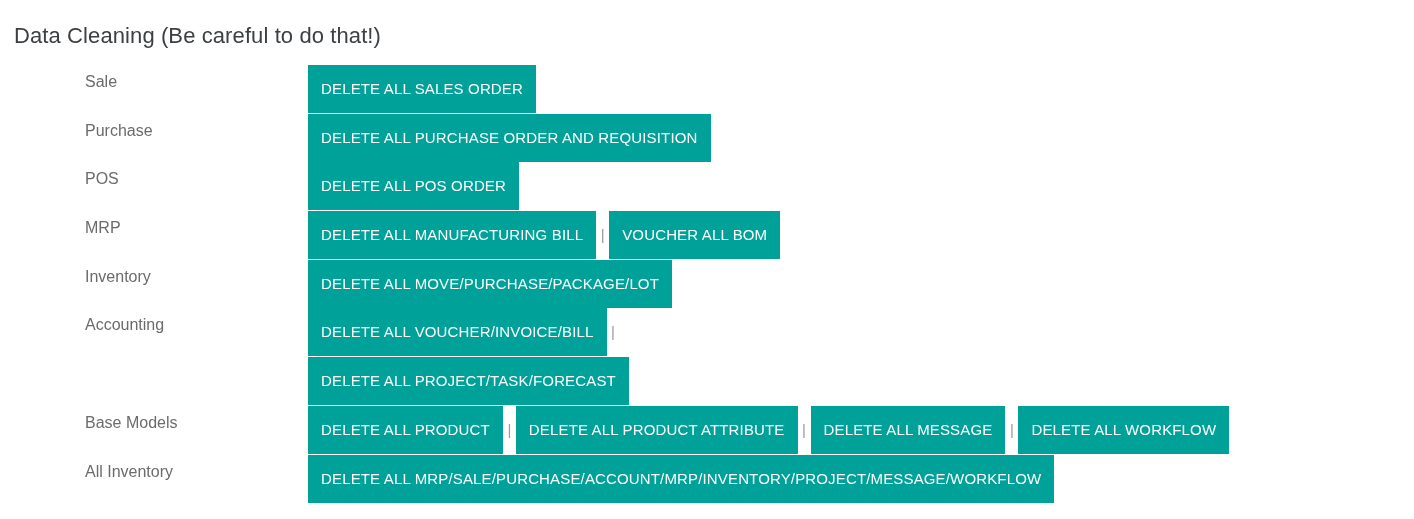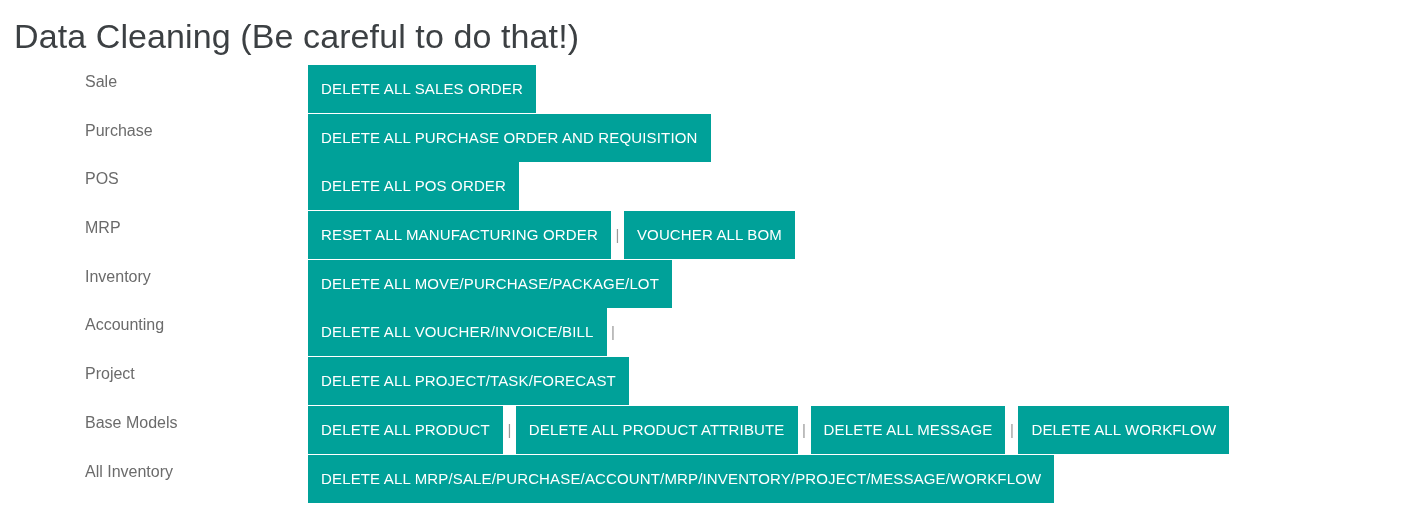--- a/index.html
+++ b/index.html
@@ -16,21 +16,21 @@
   }
   .page {
     position: absolute;
     inset: 0;
     background: #ffffff;
   }
   .page-title {
     position: absolute;
     left: 14px;
     top: 20px;
-    font-size: 34px;
+    font-size: 22px;
     line-height: 32px;
     font-weight: 400;
     color: #3c4043;
     letter-spacing: 0.1px;
     white-space: nowrap;
   }
   .rows {
     position: absolute;
     left: 0;
     top: 61px;
@@ -117,40 +117,39 @@
       </div>
       <div class="row">
         <div class="row-label">POS</div>
         <div class="row-actions">
           <button class="btn">DELETE ALL POS ORDER</button>
         </div>
       </div>
       <div class="row">
         <div class="row-label">MRP</div>
         <div class="row-actions">
-          <button class="btn">RESET ALL MANUFACTURING ORDER</button>
+          <button class="btn">DELETE ALL MANUFACTURING BILL</button>
           <span class="sep">|</span>
           <button class="btn">VOUCHER ALL BOM</button>
         </div>
       </div>
       <div class="row">
         <div class="row-label">Inventory</div>
         <div class="row-actions">
           <button class="btn">DELETE ALL MOVE/PURCHASE/PACKAGE/LOT</button>
         </div>
       </div>
       <div class="row">
         <div class="row-label">Accounting</div>
         <div class="row-actions">
           <button class="btn">DELETE ALL VOUCHER/INVOICE/BILL</button>
           <span class="sep">|</span>
         </div>
       </div>
       <div class="row">
-        <div class="row-label">Project</div>
         <div class="row-actions">
           <button class="btn">DELETE ALL PROJECT/TASK/FORECAST</button>
         </div>
       </div>
       <div class="row">
         <div class="row-label">Base Models</div>
         <div class="row-actions">
           <button class="btn">DELETE ALL PRODUCT</button>
           <span class="sep">|</span>
           <button class="btn">DELETE ALL PRODUCT ATTRIBUTE</button>

